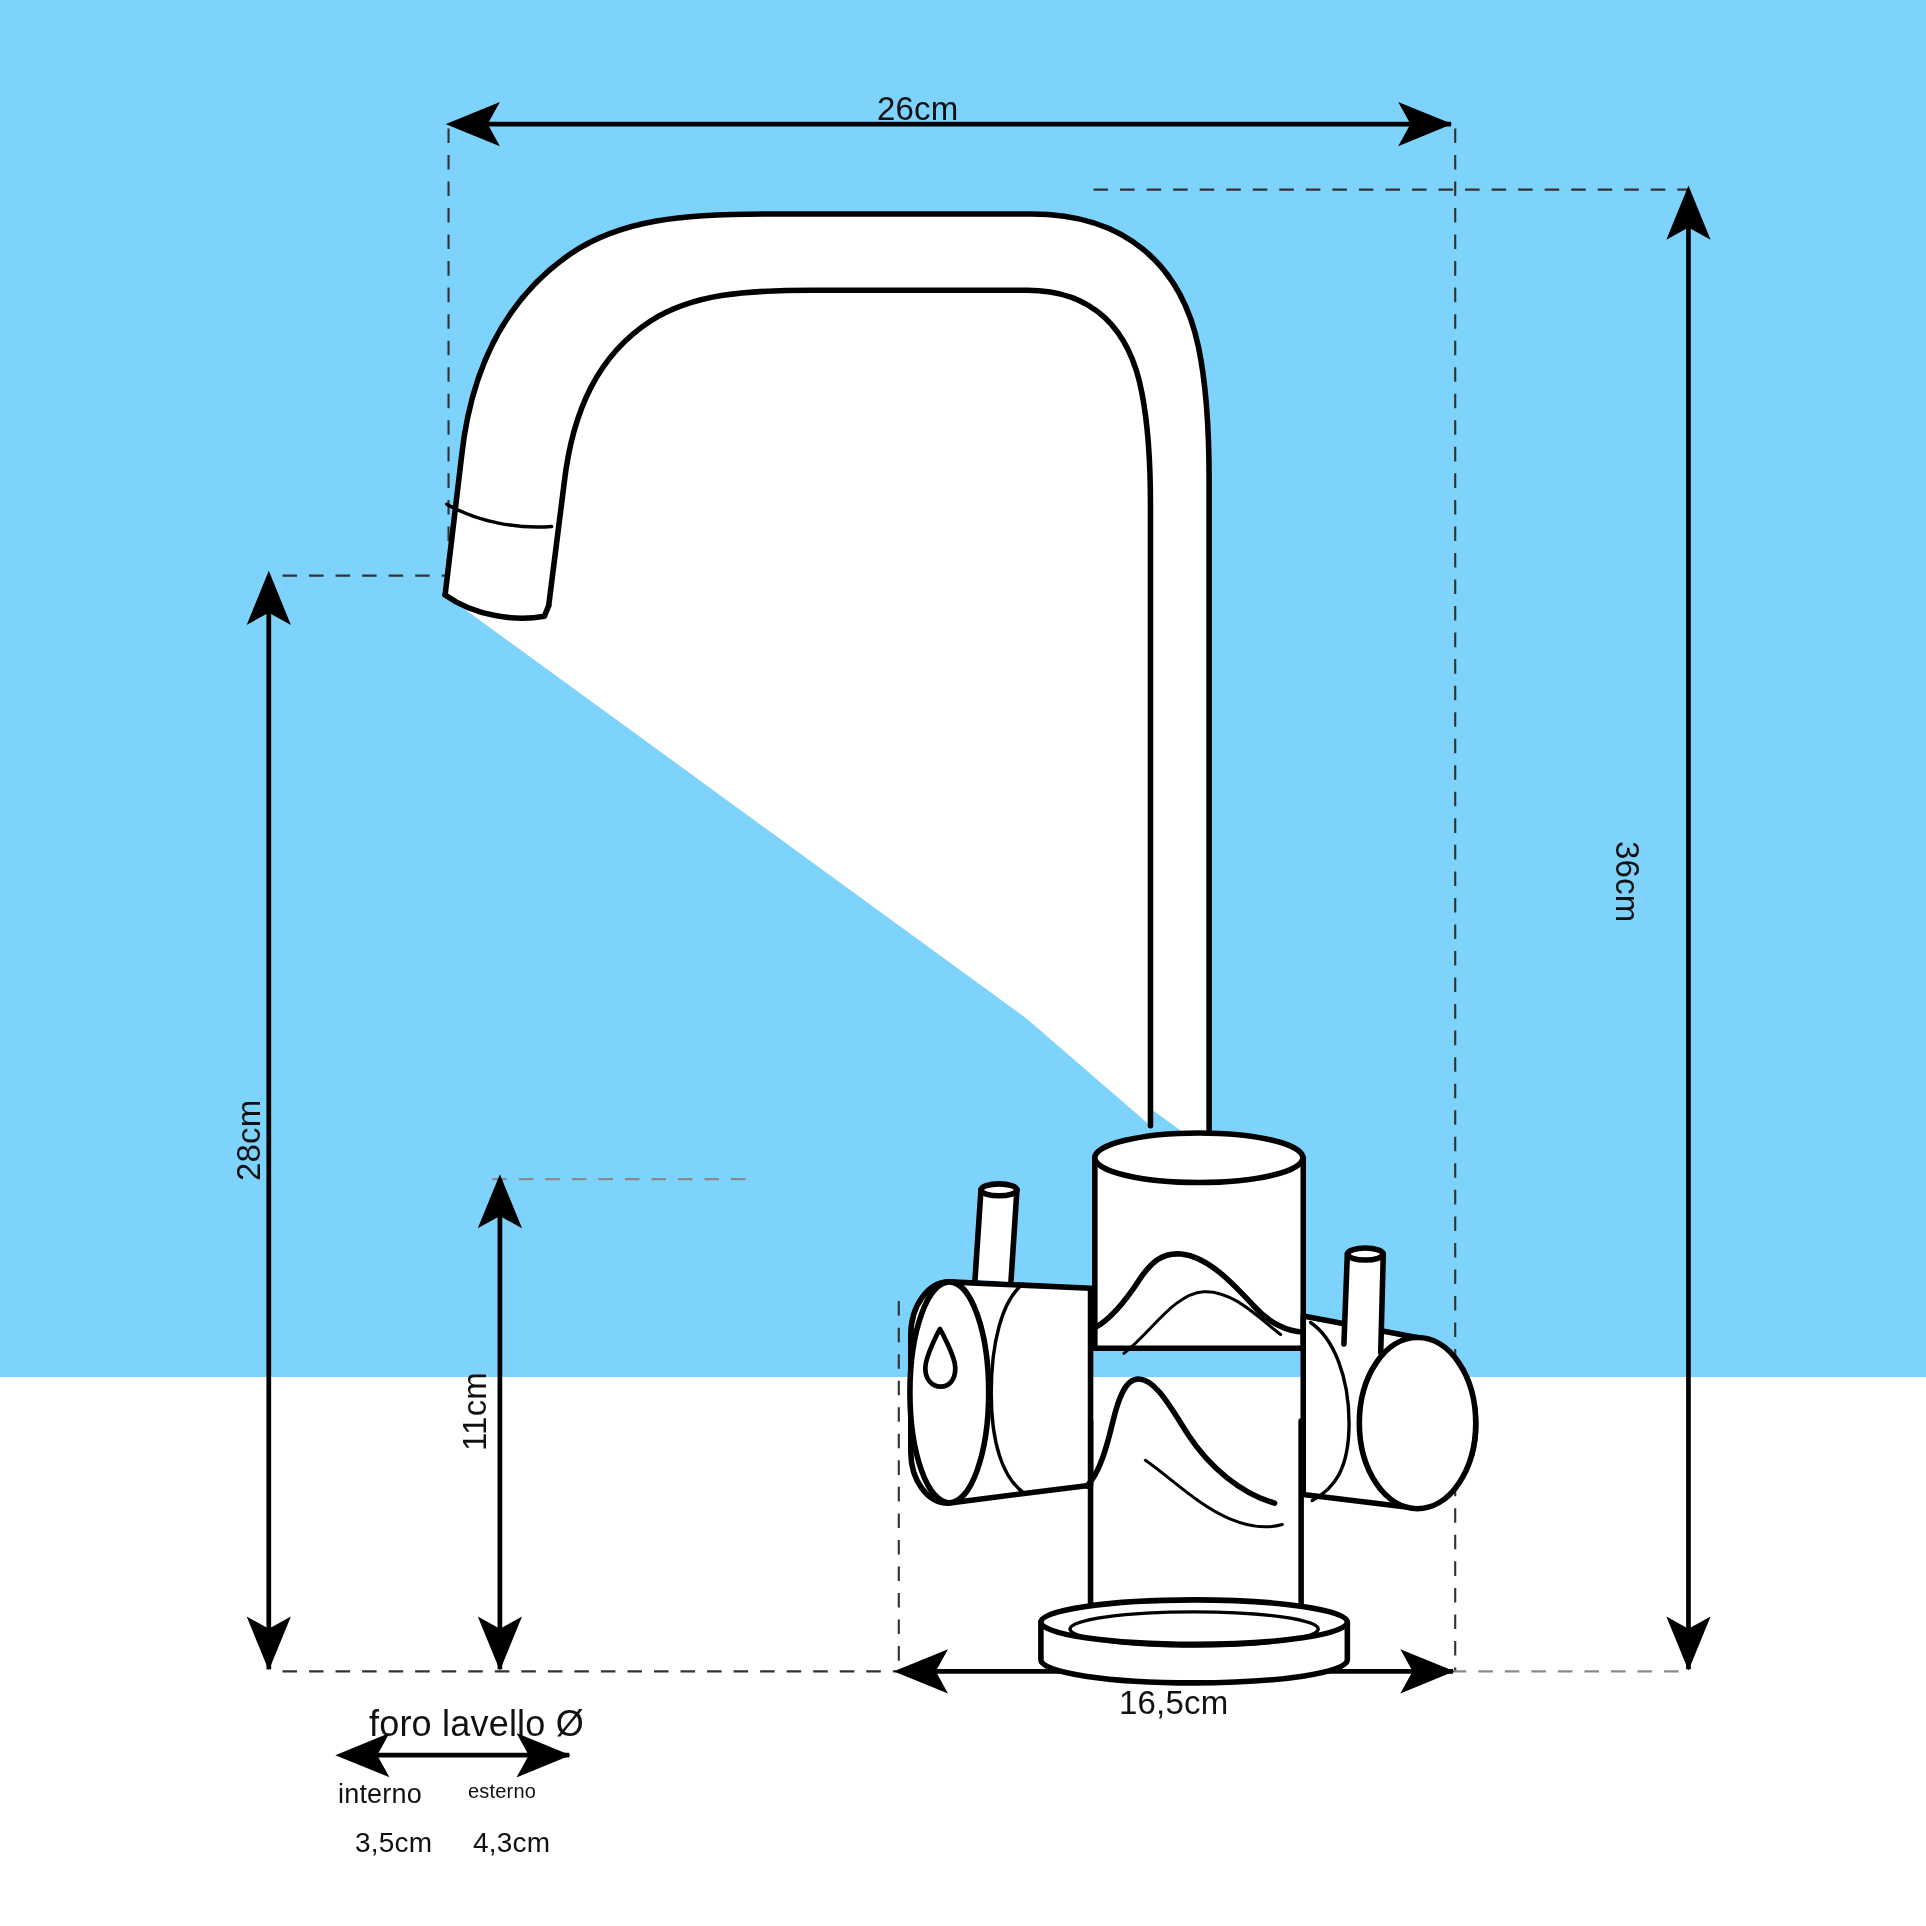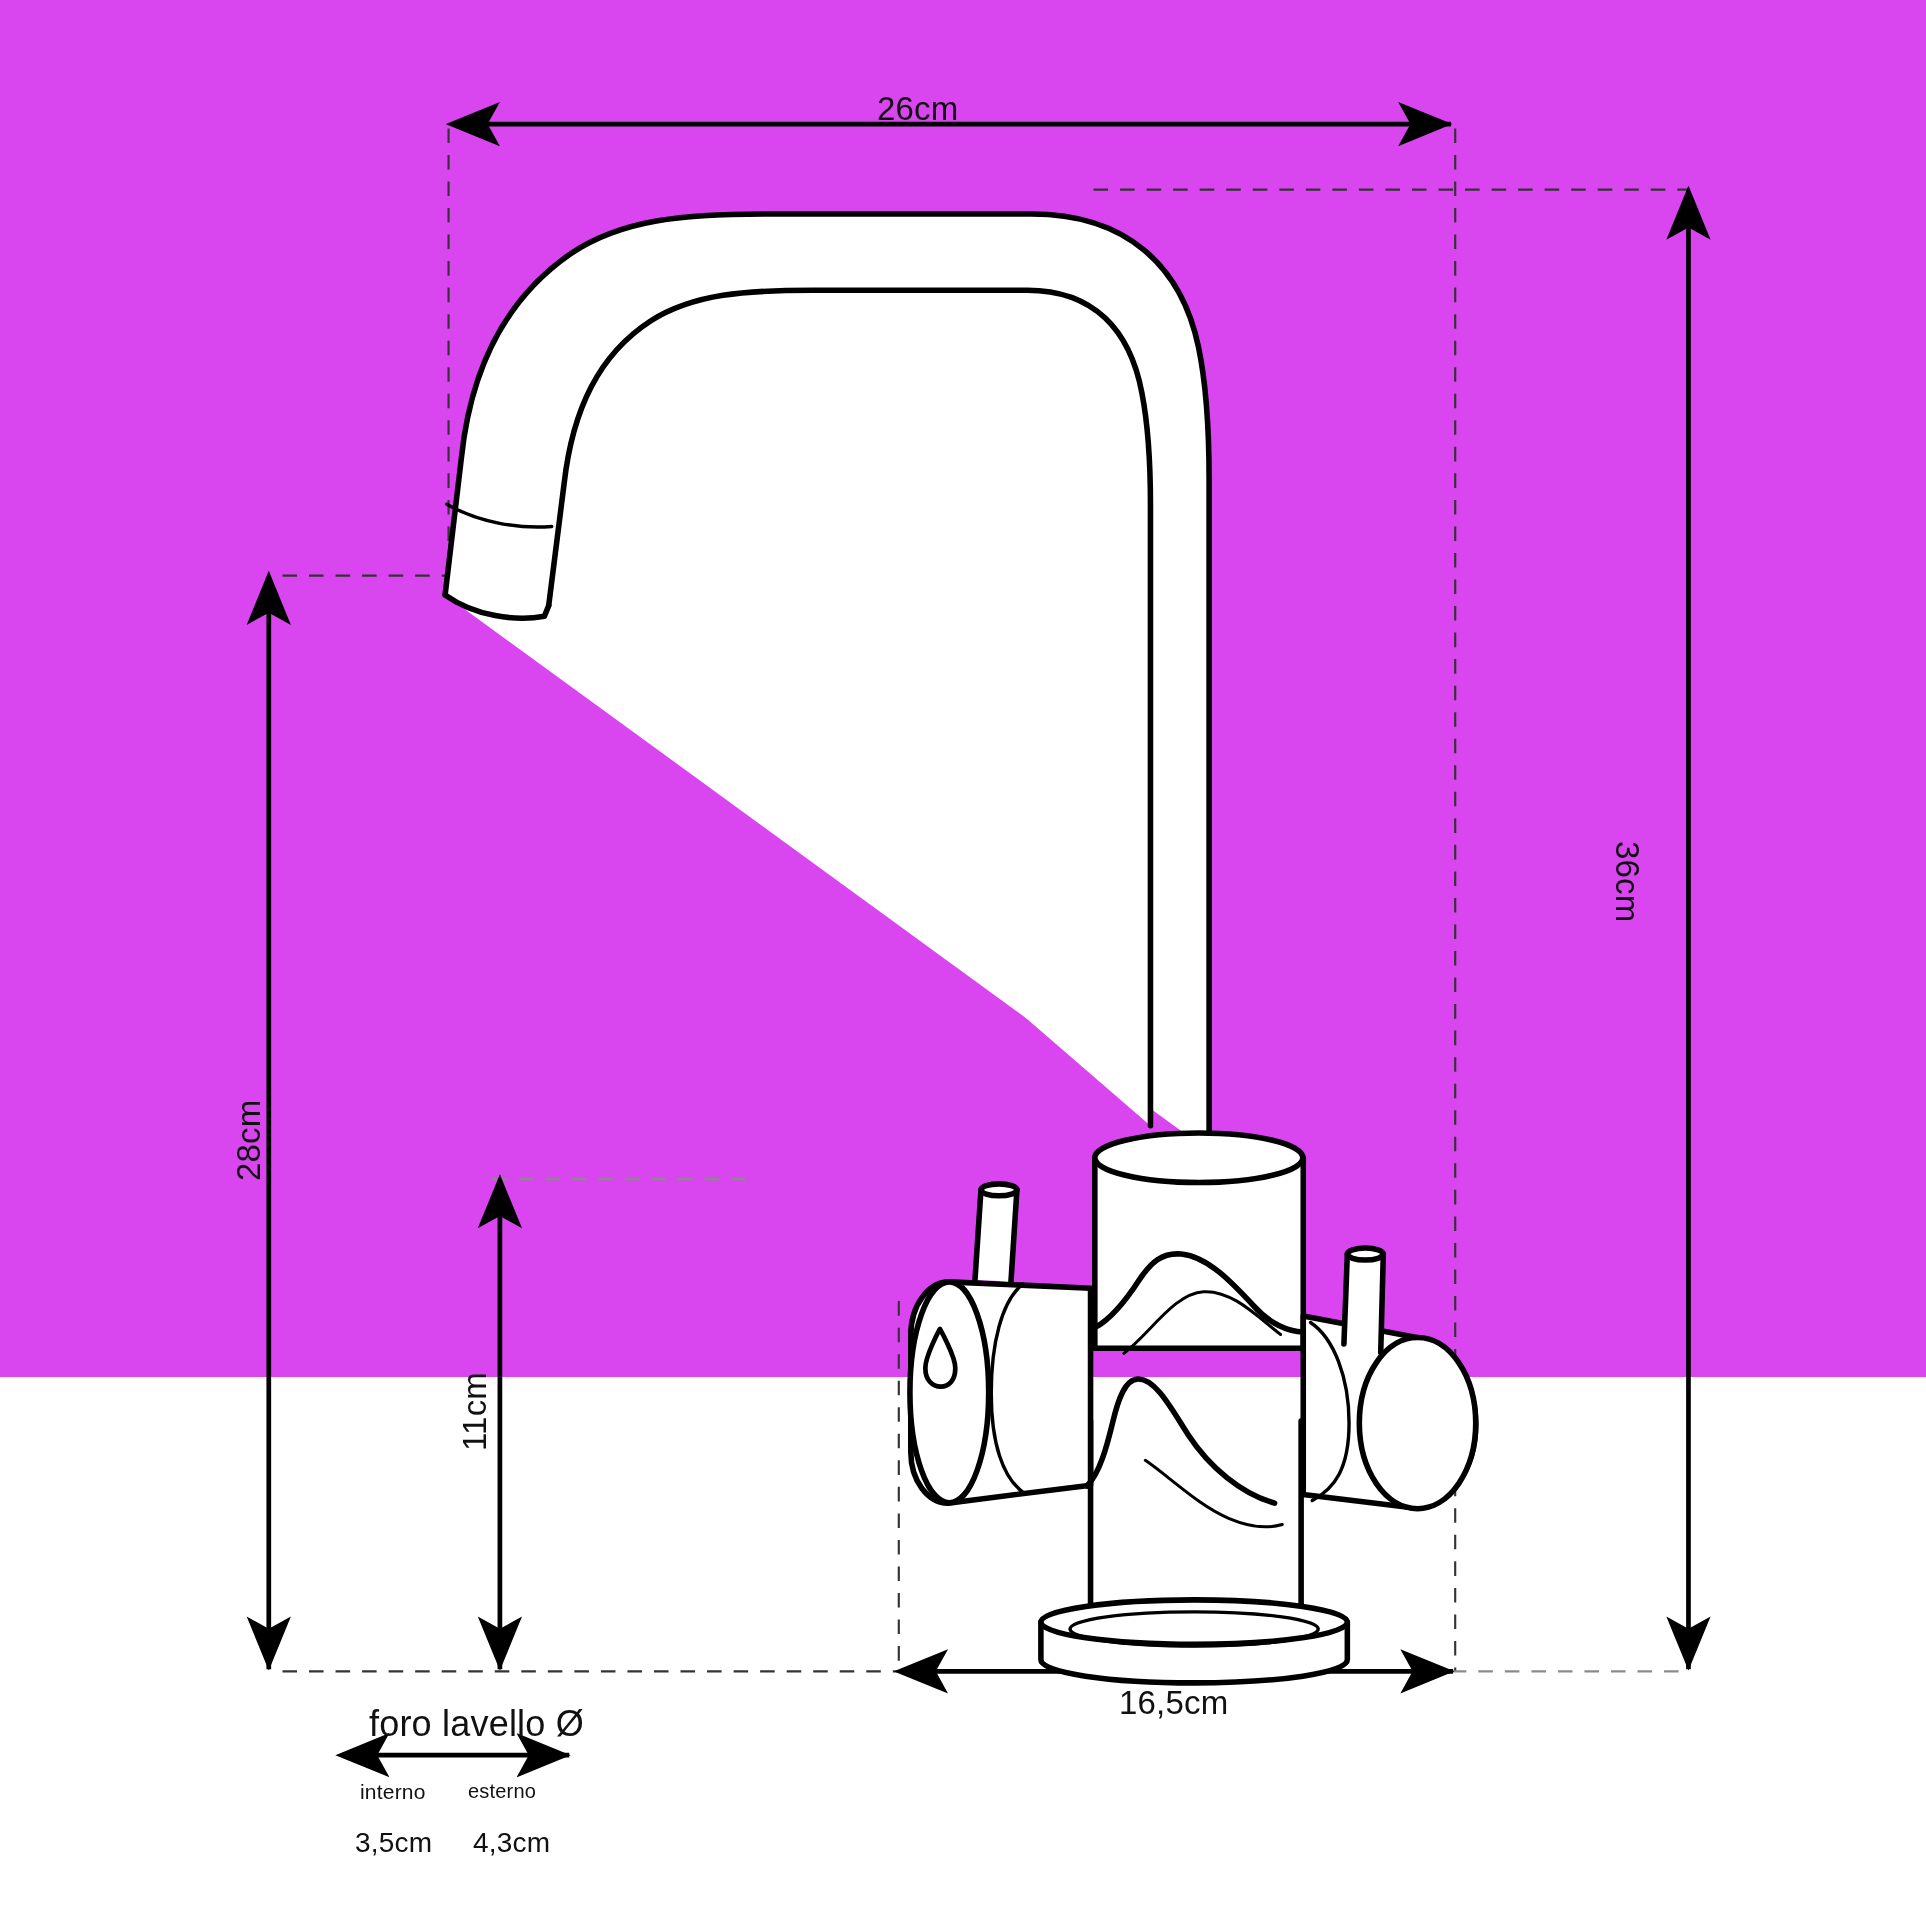--- a/index.html
+++ b/index.html
@@ -11,21 +11,21 @@
   body {
     width: 1926px;
     height: 1926px;
     font-family: "Liberation Sans", sans-serif;
     overflow: hidden;
   }
   #stage {
     position: relative;
     width: 1926px;
     height: 1377px;
-    background: #d946ef;
+    background: #7dd3fc;
   }
   #drawing {
     position: absolute;
     left: 0;
     top: 0;
     width: 1926px;
     height: 1926px;
   }
   .dim-label {
     position: absolute;
@@ -37,21 +37,21 @@
   }
   .dim-26   { left: 877px; top: 92px;  font-size: 33px; }
   .dim-36   { left: 1644px; top: 841px; font-size: 33px;
               transform: rotate(90deg); transform-origin: left top; }
   .dim-28   { left: 232px;  top: 1181px; font-size: 33px;
               transform: rotate(-90deg); transform-origin: left top; }
   .dim-11   { left: 458px; top: 1451px; font-size: 33px;
               transform: rotate(-90deg); transform-origin: left top; }
   .dim-165  { left: 1106px; top: 1686px; font-size: 33px; margin-left: 13px; }
   .cap-foro { left: 369px;  top: 1706px; font-size: 36px; }
-  .cap-int  { left: 360px;  top: 1781px; font-size: 21px; text-align: center; }
+  .cap-int  { left: 338px;  top: 1781px; font-size: 27px; text-align: center; }
   .cap-est  { left: 468px; top: 1781px; font-size: 20px; }
   .cap-intv { left: 355px;  top: 1829px; font-size: 28px; }
   .cap-estv { left: 473px; top: 1829px; font-size: 28px; }
 </style>
 </head>
 <body>
 
 <div id="stage">
 
   <svg id="drawing" viewBox="0 0 4500 4500" xmlns="http://www.w3.org/2000/svg">

